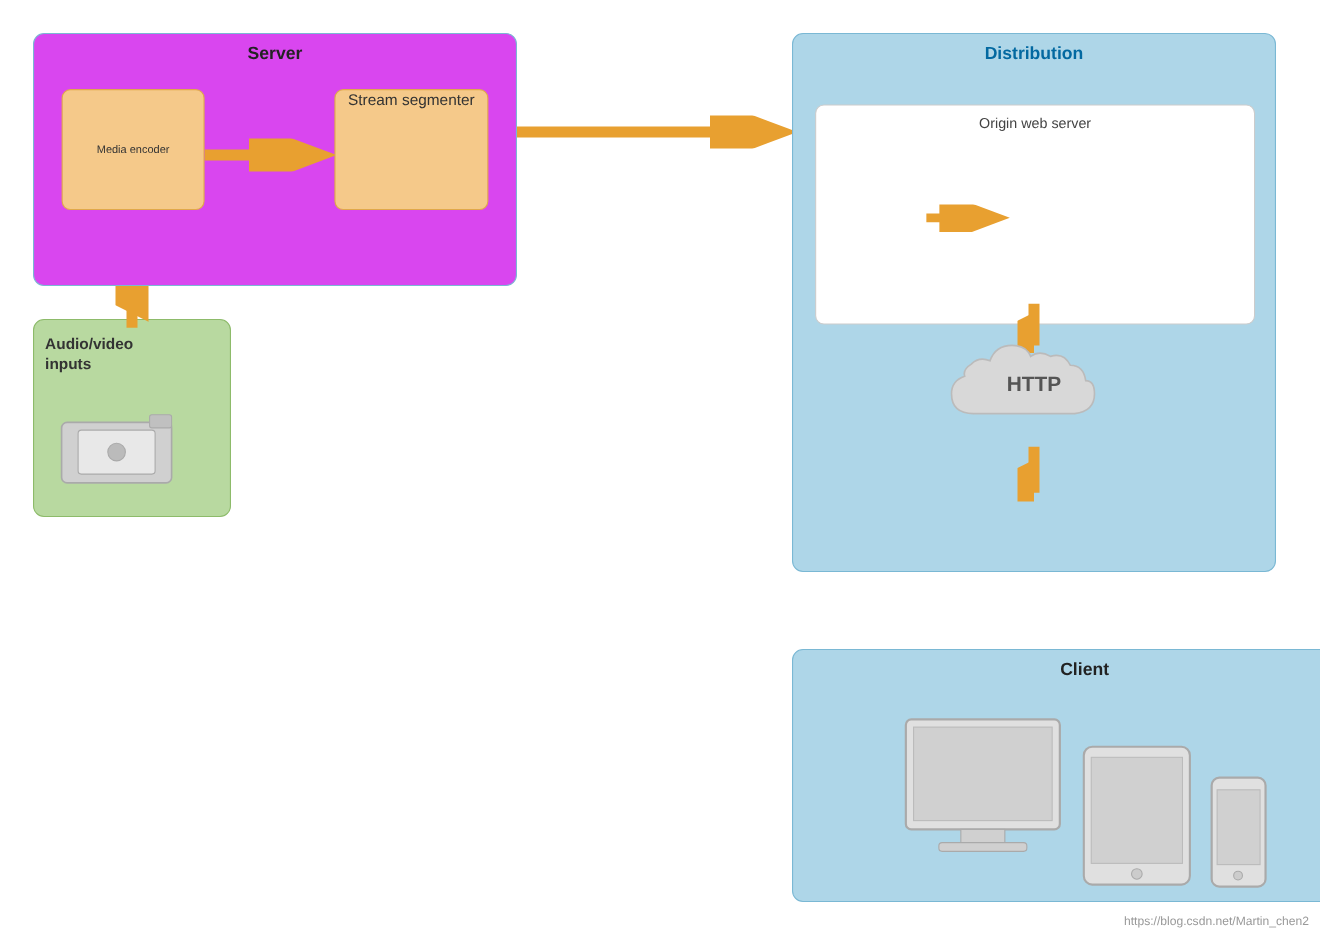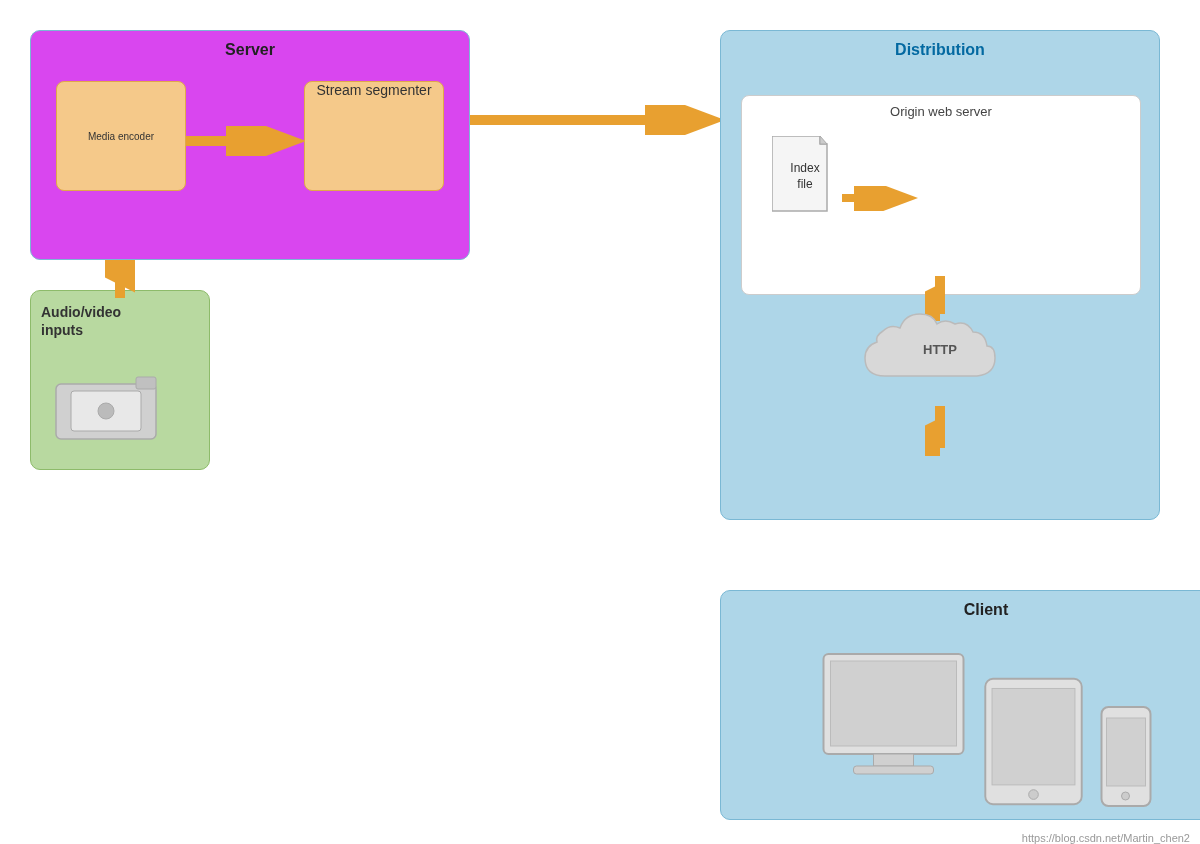--- a/index.html
+++ b/index.html
@@ -187,21 +187,21 @@
       font-weight: bold;
       font-size: 16px;
       color: #222;
     }
 
     .cloud-label {
       position: absolute;
       left: 50%;
       top: 50%;
       transform: translate(-50%, -45%);
-      font-size: 13px;
+      font-size: 19px;
       font-weight: bold;
       color: #555;
       z-index: 2;
     }
 
     
     .watermark {
       position: absolute;
       bottom: 0;
       right: 10px;
@@ -287,28 +287,20 @@
     </defs>
     <line x1="15" y1="38" x2="15" y2="5" stroke="#e8a030" stroke-width="10" marker-end="url(#arrowOrange3)"></line>
   </svg>
 
   <div class="distribution-box">
     <span class="distribution-title">Distribution</span>
 
     <div class="origin-server-box">
       <span class="origin-server-label">Origin web server</span>
 
-      <div style="position:absolute;left:30px;top:40px;">
-        <svg width="65" height="80" viewBox="0 0 65 80">
-          <polygon points="0,0 48,0 48,8 55,8 55,75 0,75" fill="#f5f5f5" stroke="#aaa" stroke-width="1.5"></polygon>
-          <polygon points="48,0 55,8 48,8" fill="#ccc" stroke="#aaa" stroke-width="1"></polygon>
-        </svg>
-        <div style="position: absolute; top: 25px; left: 8px; font-size: 12px; color: rgb(51, 51, 51); text-align: center; width: 50px; line-height: 1.3; white-space: pre-line;">Index
-file</div>
-      </div>
 
       <svg style="position:absolute;left:100px;top:90px;" width="80" height="25">
         <defs>
           <marker id="arrowOrange4" markerWidth="8" markerHeight="8" refX="6" refY="3" orient="auto">
             <path d="M0,0 L0,6 L8,3 z" fill="#e8a030"></path>
           </marker>
         </defs>
         <line x1="0" y1="12" x2="60" y2="12" stroke="#e8a030" stroke-width="8" marker-end="url(#arrowOrange4)"></line>
       </svg>
 

